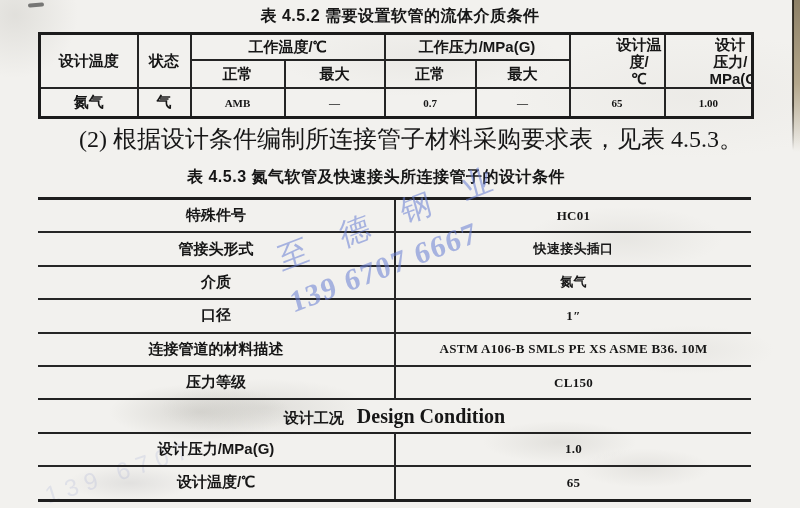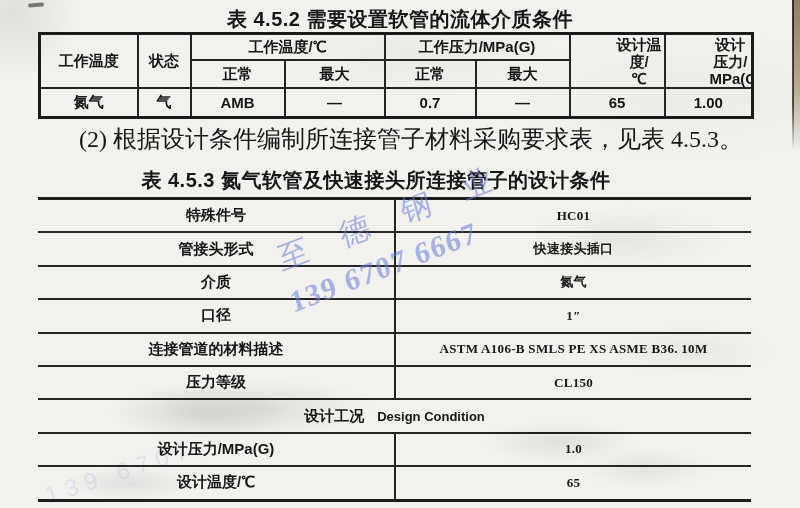--- a/index.html
+++ b/index.html
@@ -32,56 +32,56 @@
   .page-edge-line{
     position:absolute;right:6px;top:0;width:2px;height:150px;z-index:2;
     background:linear-gradient(to bottom,rgba(35,30,22,.9) 0%, rgba(35,30,22,.75) 70%, rgba(35,30,22,0) 100%);
   }
   .speck{
     position:absolute;left:28px;top:3px;width:16px;height:4px;z-index:2;
     background:#3a3a3a;opacity:.65;transform:rotate(-4deg);border-radius:2px;
   }
   .title{
     position:absolute;left:0;width:800px;text-align:center;z-index:3;
-    font-weight:bold;font-size:20px;letter-spacing:.5px;white-space:nowrap;
+    font-weight:bold;font-size:16px;letter-spacing:.5px;white-space:nowrap;
   }
   .title-1{top:6px;}
   .title-2{top:167px;transform:translateX(-24px);}
   .para{
     position:absolute;left:79px;top:128px;z-index:3;
     font-family:"Liberation Serif", serif;font-size:24px;line-height:22px;white-space:nowrap;
   }
   
   table{border-collapse:collapse;table-layout:fixed;z-index:3;position:absolute;background:transparent;}
   .t452{left:38px;top:32px;width:713px;border:3px solid #1b1b1b;}
   .t452 th,.t452 td{
     border:2px solid #242424;text-align:center;vertical-align:middle;
     padding:0;overflow:hidden;
   }
   .t452 th{font-weight:bold;font-size:15px;}
   .t452 .hr1 th{height:24px;}
   .t452 .hr2 th{height:26px;margin-top:23px;}
   .t452 .dr td{height:27px;}
   .t452 .cn{font-weight:bold;font-size:15px;}
-  .t452 .num{font-family:Liberation Sans, sans-serif;font-weight:600;font-size:15px;}
+  .t452 .num{font-family:Liberation Serif, serif;font-weight:600;font-size:11px;}
   .twoline div{line-height:17px;margin-left:44px;}
   
   .t453{left:38px;top:197px;width:713px;border-top:3px solid #1e1e1e;border-bottom:3px solid #1e1e1e;}
   .t453 td{
     border-top:2px solid #262626;text-align:center;vertical-align:middle;
     height:31.4px;padding:0;overflow:hidden;
   }
   .t453 tr:first-child td{border-top:none;}
   .t453 td.lbl{font-weight:bold;font-size:15px;border-right:2px solid #262626;}
   .t453 td.val{font-family:"Liberation Serif", serif;font-weight:600;font-size:13px;letter-spacing:.3px;}
   .t453 td.section{border-right:none;}
   .t453 tr.section-row td{border-top:2.5px solid #222;}
   .t453 tr.after-section td{border-top:2.5px solid #222;}
   .section .cnpart{font-weight:bold;font-size:15px;}
-  .section .enpart{font-family:Liberation Sans, sans-serif;font-weight:600;font-size:13px;margin-left:13px;}
+  .section .enpart{font-family:Liberation Serif, serif;font-weight:600;font-size:20px;margin-left:13px;}
   
   .watermark{
     position:absolute;left:276px;top:194px;width:250px;z-index:6;pointer-events:none;
     transform:rotate(-21deg) skewX(-6deg);transform-origin:center;
     color:rgba(104,126,212,.55);text-align:left;
   }
   .wm-line1{font-size:31px;letter-spacing:13px;white-space:nowrap;font-weight:500;}
   .wm-line2{font-size:30px;letter-spacing:1.5px;white-space:nowrap;font-weight:600;margin-top:6px;font-family:"Liberation Serif", serif;}
   .wm-ghost{
     position:absolute;left:42px;top:458px;z-index:2;pointer-events:none;
@@ -105,21 +105,21 @@
       <col style="width:53px">
       <col style="width:94px">
       <col style="width:100px">
     <col style="width:91px">
       <col style="width:94px">
       <col style="width:95px">
       <col style="width:88px">
   </colgroup>
   <tbody>
       <tr class="hr1">
-    <th rowspan="2">工作温度</th>
+    <th rowspan="2">设计温度</th>
     <th rowspan="2">状态</th>
     <th colspan="2">工作温度/℃</th>
     <th colspan="2">工作压力/MPa(G)</th>
     <th rowspan="2" class="twoline">
       <div>设计温度/</div>
       <div>℃</div>
     </th>
     <th rowspan="2" class="twoline">
       <div>设计压力/</div>
       <div>MPa(G)</div>

